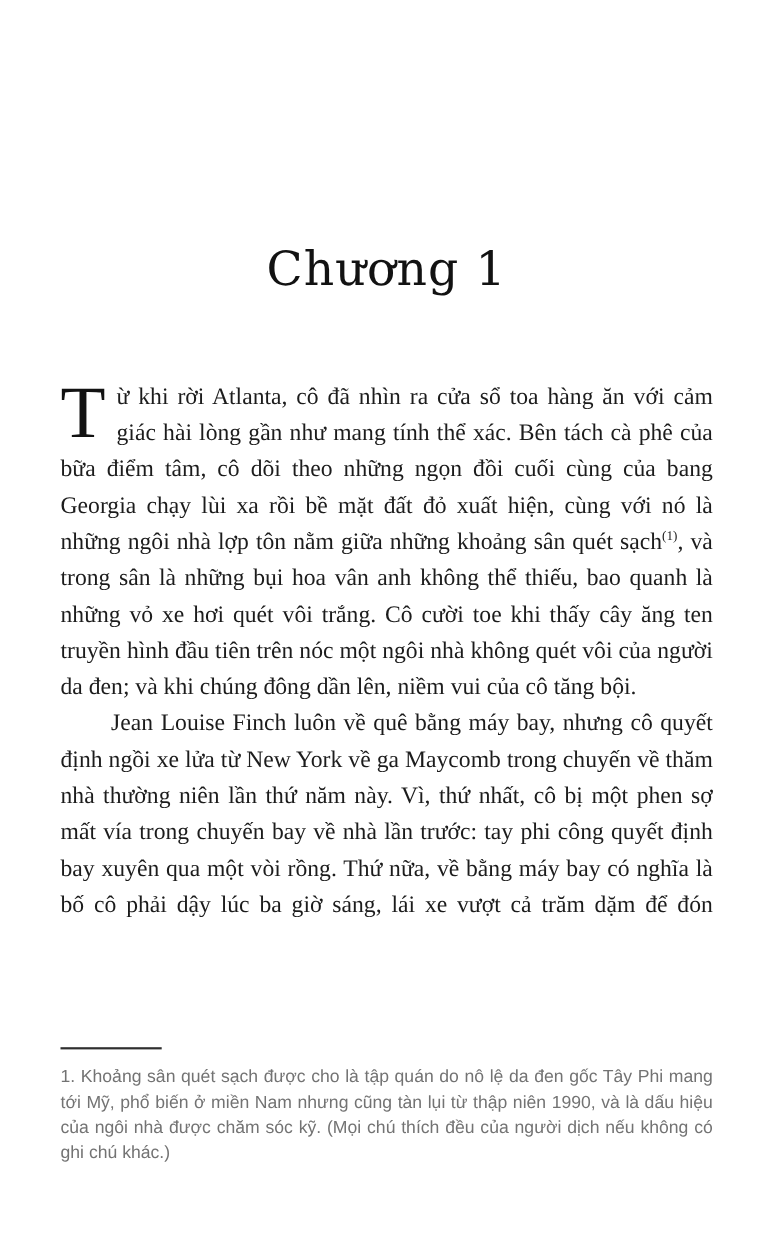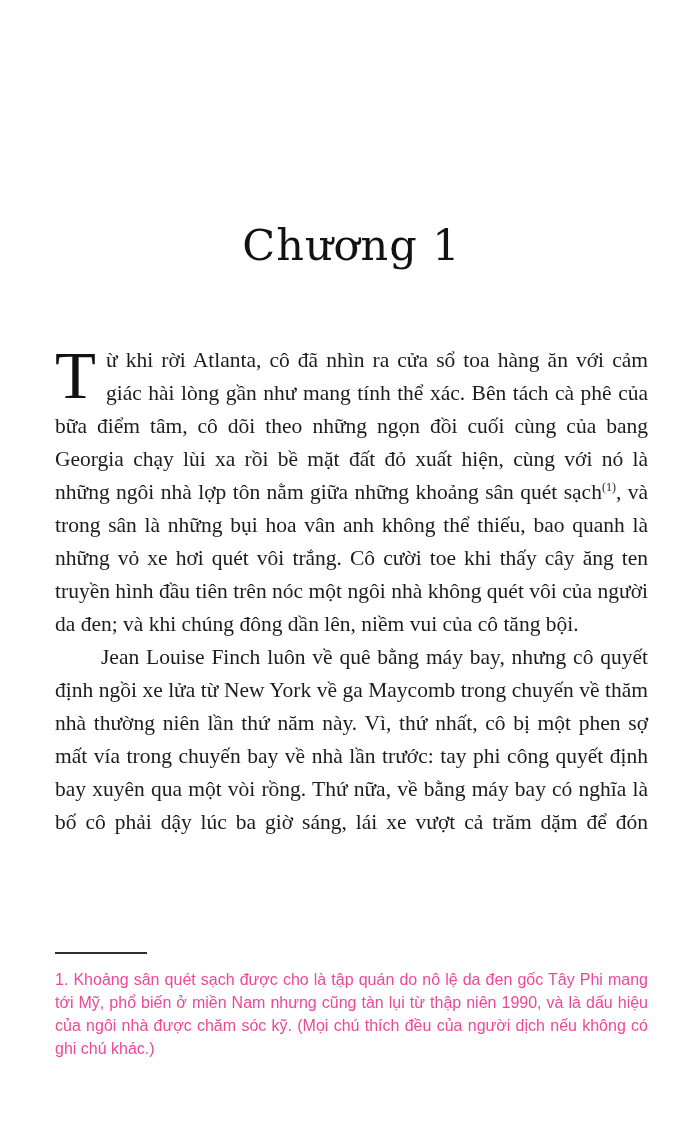--- a/index.html
+++ b/index.html
@@ -66,21 +66,21 @@
     height: 2px;
     background: #2f2f2f;
     margin: 0 0 14px 0;
   }
   .footnote-text {
     margin: 0;
     font-family: "Liberation Sans", sans-serif;
     font-size: 16px;
     line-height: 23px;
     text-align: justify;
-    color: #ec4899;
+    color: #737373;
   }
 </style>
 </head>
 <body>
 
 <div class="page">
 
   <h1 class="chapter-title">Chương 1</h1>
 
   <p class="body-text para-first"><span class="dropcap">T</span><span>ừ khi rời Atlanta, cô đã nhìn ra cửa sổ toa hàng ăn với cảm giác hài lòng gần như mang tính thể xác. Bên tách cà phê của bữa điểm tâm, cô dõi theo những ngọn đồi cuối cùng của bang Georgia chạy lùi xa rồi bề mặt đất đỏ xuất hiện, cùng với nó là những ngôi nhà lợp tôn nằm giữa những khoảng sân quét sạch</span><sup class="fn-ref">(1)</sup><span>, và trong sân là những bụi hoa vân anh không thể thiếu, bao quanh là những vỏ xe hơi quét vôi trắng. Cô cười toe khi thấy cây ăng ten truyền hình đầu tiên trên nóc một ngôi nhà không quét vôi của người da đen; và khi chúng đông dần lên, niềm vui của cô tăng bội.</span></p>

